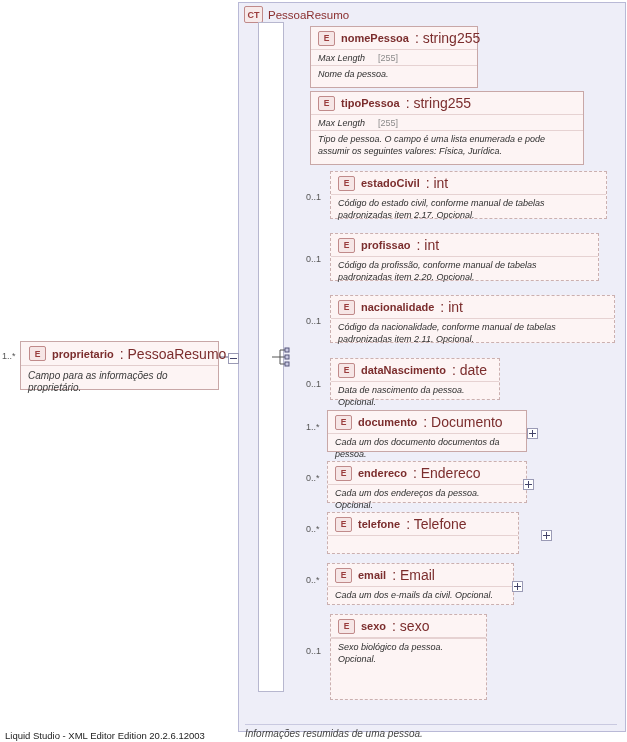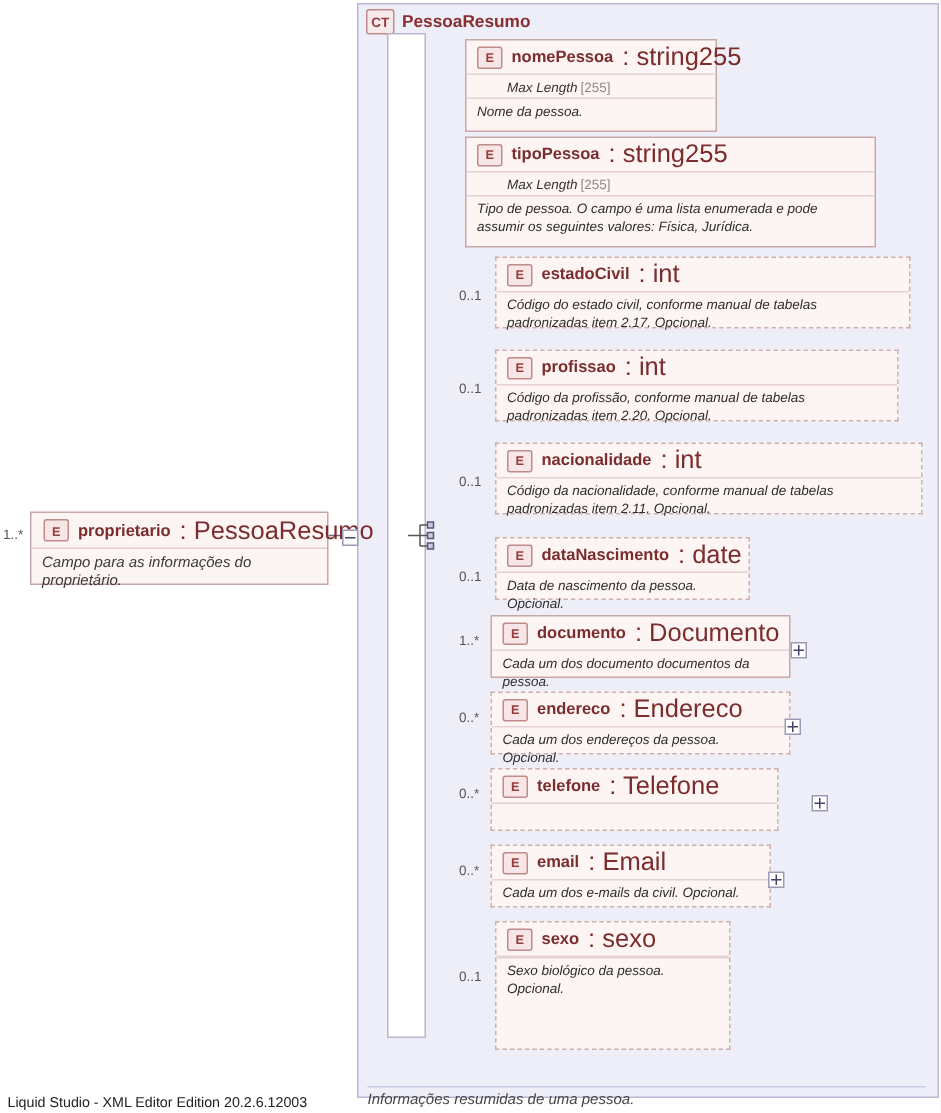--- a/index.html
+++ b/index.html
@@ -29,21 +29,21 @@
     width:17px;height:15px;
     border:1px solid #c08a8a;
     background:#f7eaea;
     color:#9a3c3c;
     font-size:9px;
     font-weight:bold;
     display:flex;align-items:center;justify-content:center;
     border-radius:2px;
   }
   .ct-title{
-    font-size:11.5px;font-weight:bold;color:#8a2f2f;
+    font-size:11.5px;font-weight:normal;color:#8a2f2f;
   }
   .ct-footer{
     position:absolute;left:245px;top:724px;width:372px;
     font-size:10px;color:#444;font-style:italic;
     border-top:1px solid #c9c9e0;
     padding-top:3px;
   }
 
   
   .seq-box{
@@ -68,37 +68,37 @@
     font-size:10px;font-style:italic;color:#3a3a3a;
     padding:4px 6px 0 7px;line-height:12px;
   }
   .e-badge{
     width:15px;height:13px;border:1px solid #c08a8a;background:#f6e6e6;
     color:#9a3c3c;font-size:8.5px;font-weight:bold;
     display:flex;align-items:center;justify-content:center;border-radius:2px;
     flex:none;
   }
   .elem-name{font-size:11px;font-weight:bold;color:#7b2d2d;white-space:nowrap;}
-  .elem-type{font-size:17px;color:#7b2d2d;white-space:nowrap;text-align:center;}
+  .elem-type{font-size:14px;color:#7b2d2d;white-space:nowrap;text-align:center;}
 
   
   .ebox{
     position:absolute;
     background:#fdf4f4;
     border:1px solid #d3b3b3;
   }
   .ebox.solid{border:1px solid #c8a7a7;}
   .ebox.dashed{border:1px dashed #cbb0b0;}
   .ebox .head{
     height:22px;display:flex;align-items:center;gap:6px;padding-left:7px;
   }
   .ebox .sep{height:1px;background:#e6d2d2;}
   .ebox .facet{
     font-size:9px;color:#333;padding:3px 6px 2px 7px;
-    display:flex;gap:2px;align-items:flex-start;margin-left:20px;
+    display:flex;gap:13px;align-items:flex-start;
   }
   .facet-label{font-style:italic;}
   .facet-val{color:#8b8b8b;}
   .facet-vals{color:#8b8b8b;line-height:11px;}
   .ebox .doc{
     font-size:9px;font-style:italic;color:#2e2e2e;
     padding:3px 6px 3px 7px;line-height:11.5px;
   }
 
   

